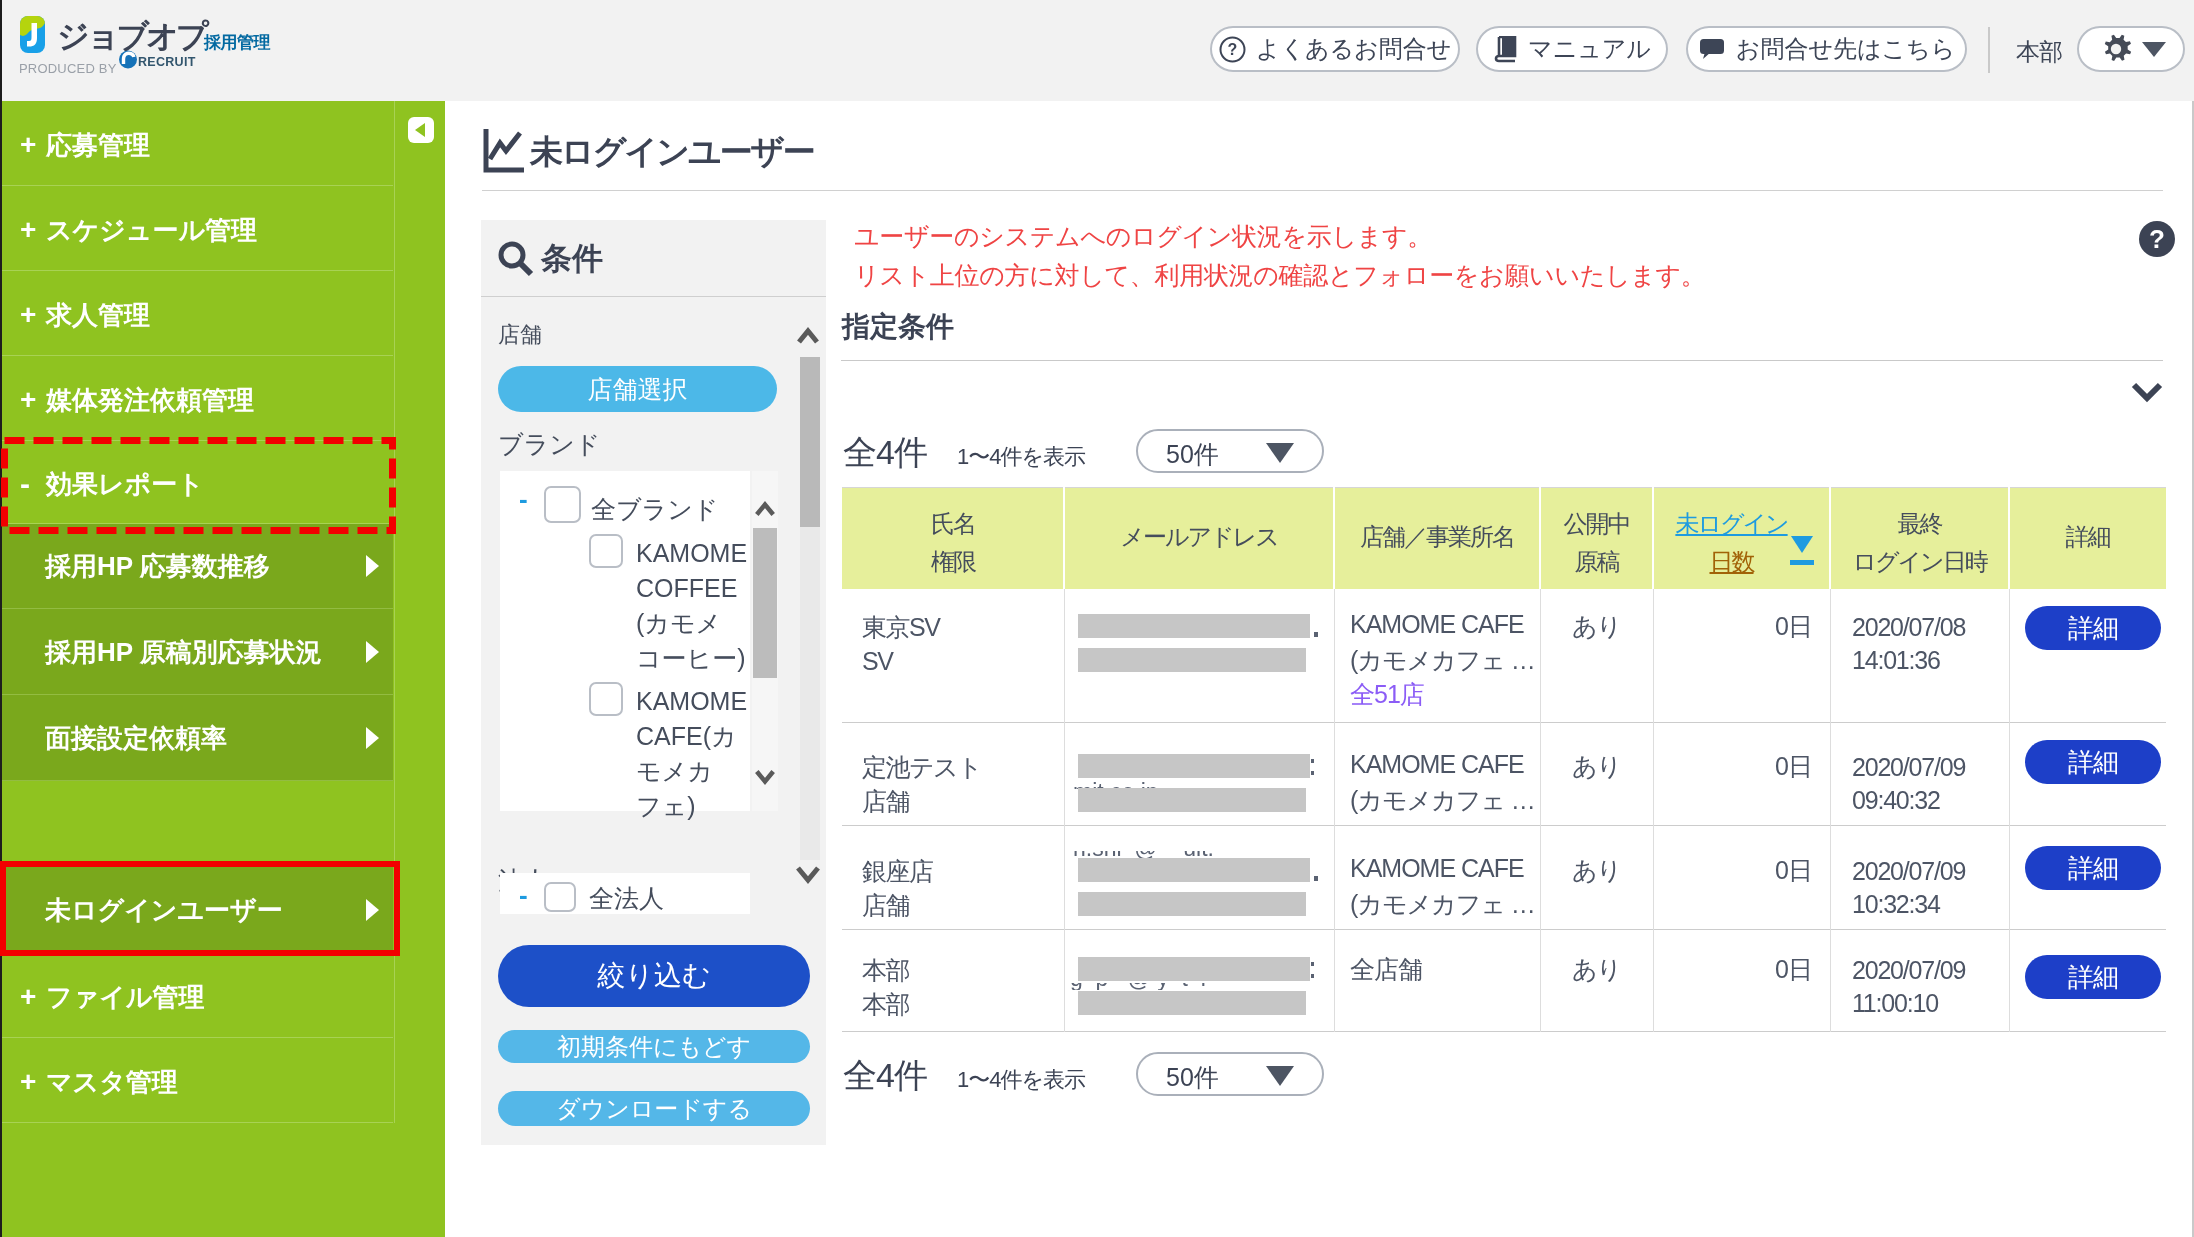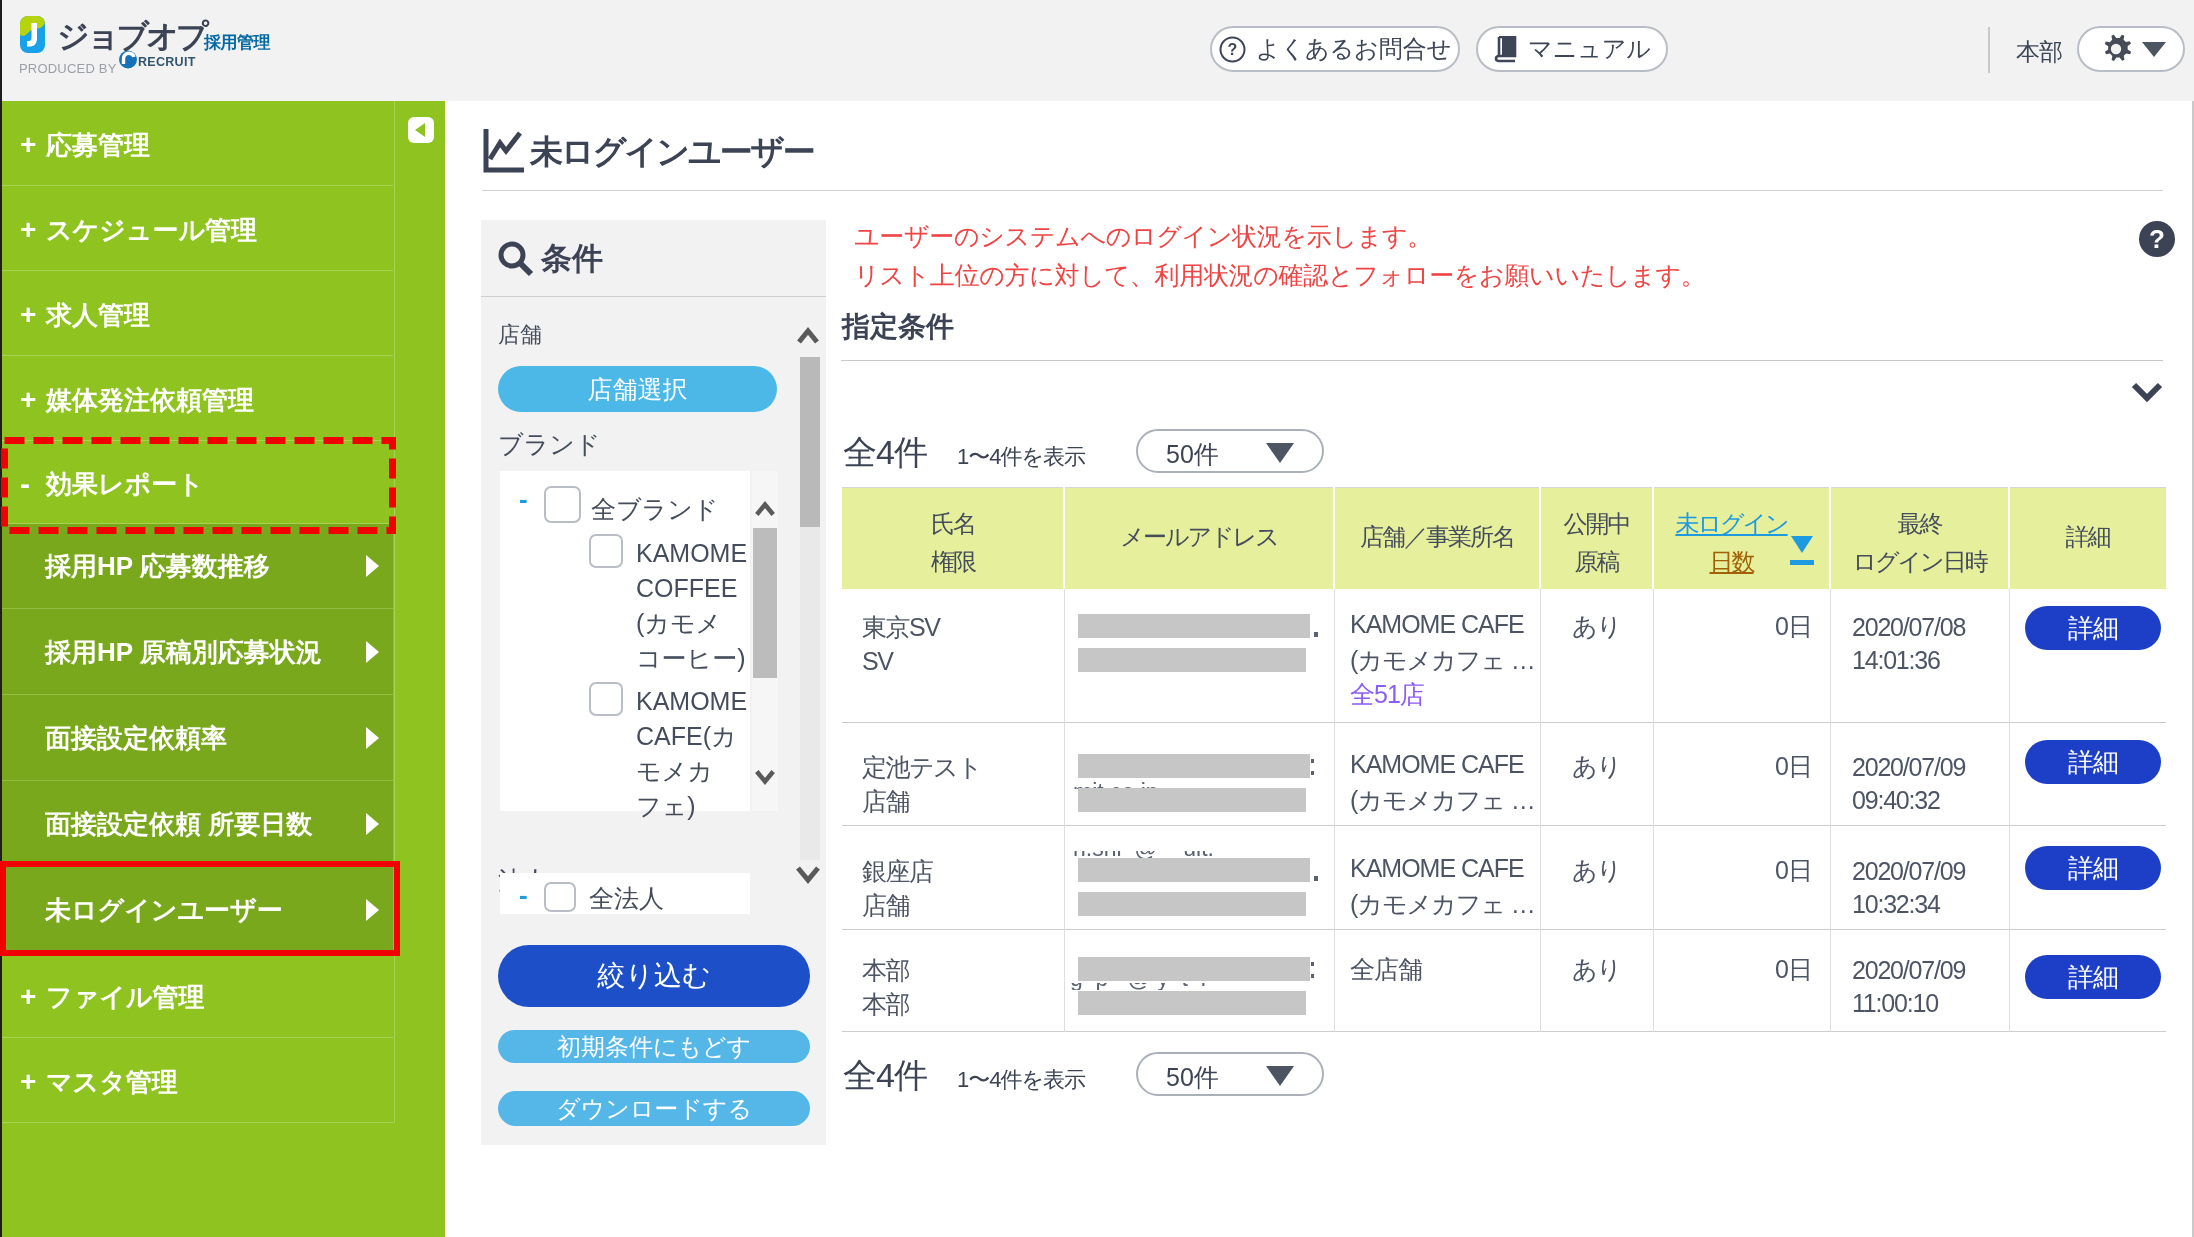--- a/index.html
+++ b/index.html
@@ -61,20 +61,27 @@
     <span>よくあるお問合せ</span>
   </div>
   <div class="pill" style="left:1476px;width:192px;">
     <svg width="25" height="27" viewBox="0 0 25 27">
         <path d="M6 1 L22 1 L22 20 L6 20 C4 20 3 21 3 22.5 C3 24 4 25 6 25 L22 25" fill="none" stroke="#3d4556" stroke-width="2.6"></path>
         <path d="M6 1 L6 20" stroke="#3d4556" stroke-width="2.6"></path>
         <path d="M9 1 L22 1 L22 20 L9 20 Z" fill="#3d4556"></path>
       </svg>
     <span>マニュアル</span>
   </div>
+  <div class="pill" style="left:1686px;width:281px;">
+    <svg width="28" height="26" viewBox="0 0 28 26">
+        <rect x="2" y="3" width="24" height="15" rx="3.5" fill="#3d4556"></rect>
+        <path d="M7 16 L13 16 L5 23 Z" fill="#3d4556"></path>
+      </svg>
+    <span>お問合せ先はこちら</span>
+  </div>
   <div class="abs" style="left:1988px;top:27px;width:2px;height:46px;background:#c9c9c9;"></div>
   <div class="abs" style="left:2016px;top:36px;font-size:24px;letter-spacing:-1px;color:#3d4556;">本部</div>
   <div class="pill" style="left:2077px;width:108px;gap:7px;">
     <svg width="38" height="38" viewBox="0 0 38 38">
         <path d="M19 3.5 l2.7 0 .8 4 3.1 1.3 3.4-2.2 1.9 1.9-2.2 3.4 1.3 3.1 4 .8 0 2.7-4 .8-1.3 3.1 2.2 3.4-1.9 1.9-3.4-2.2-3.1 1.3-.8 4-2.7 0-.8-4-3.1-1.3-3.4 2.2-1.9-1.9 2.2-3.4-1.3-3.1-4-.8 0-2.7 4-.8 1.3-3.1-2.2-3.4 1.9-1.9 3.4 2.2 3.1-1.3 z" fill="#454b57" transform="rotate(22 19 19)"></path>
         <circle cx="19" cy="19" r="5.2" fill="#f2f2f2"></circle>
       </svg>
     <span style="display:inline-block;width:0;height:0;border-left:12px solid transparent;border-right:12px solid transparent;border-top:15px solid #4d5563;"></span>
   </div>
 </div>
@@ -103,24 +110,20 @@
   <div class="srow" style="top:423px;">
       <span class="lbl">採用HP 応募数推移</span>
       <span class="arr"></span>
     </div>
   <div class="srow" style="top:508px;height:86px;">
       <span class="lbl">採用HP 原稿別応募状況</span>
       <span class="arr"></span>
     </div>
   <div class="srow" style="top:594px;height:86px;">
       <span class="lbl">面接設定依頼率</span>
-      <span class="arr"></span>
-    </div>
-  <div class="srow" style="top:680px;height:86px;">
-      <span class="lbl">面接設定依頼 所要日数</span>
       <span class="arr"></span>
     </div>
   <div class="srow" style="top:766px;height:86px;">
       <span class="lbl">未ログインユーザー</span>
       <span class="arr"></span>
     </div>
   <div class="mrow" style="top:852px;">
       <span class="plus">+</span>
       <span class="lbl">ファイル管理</span>
     </div>

